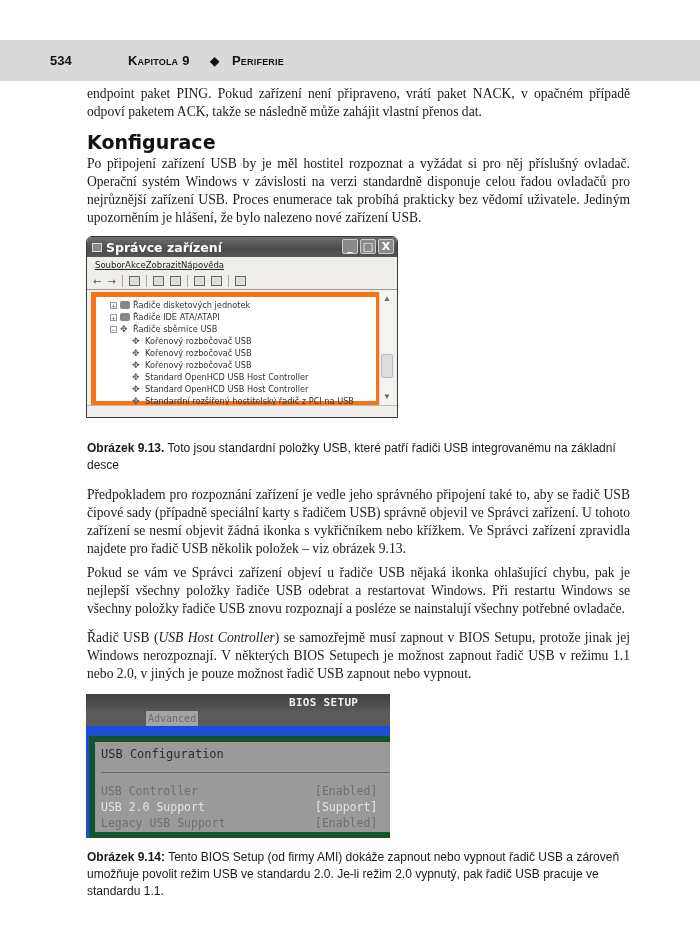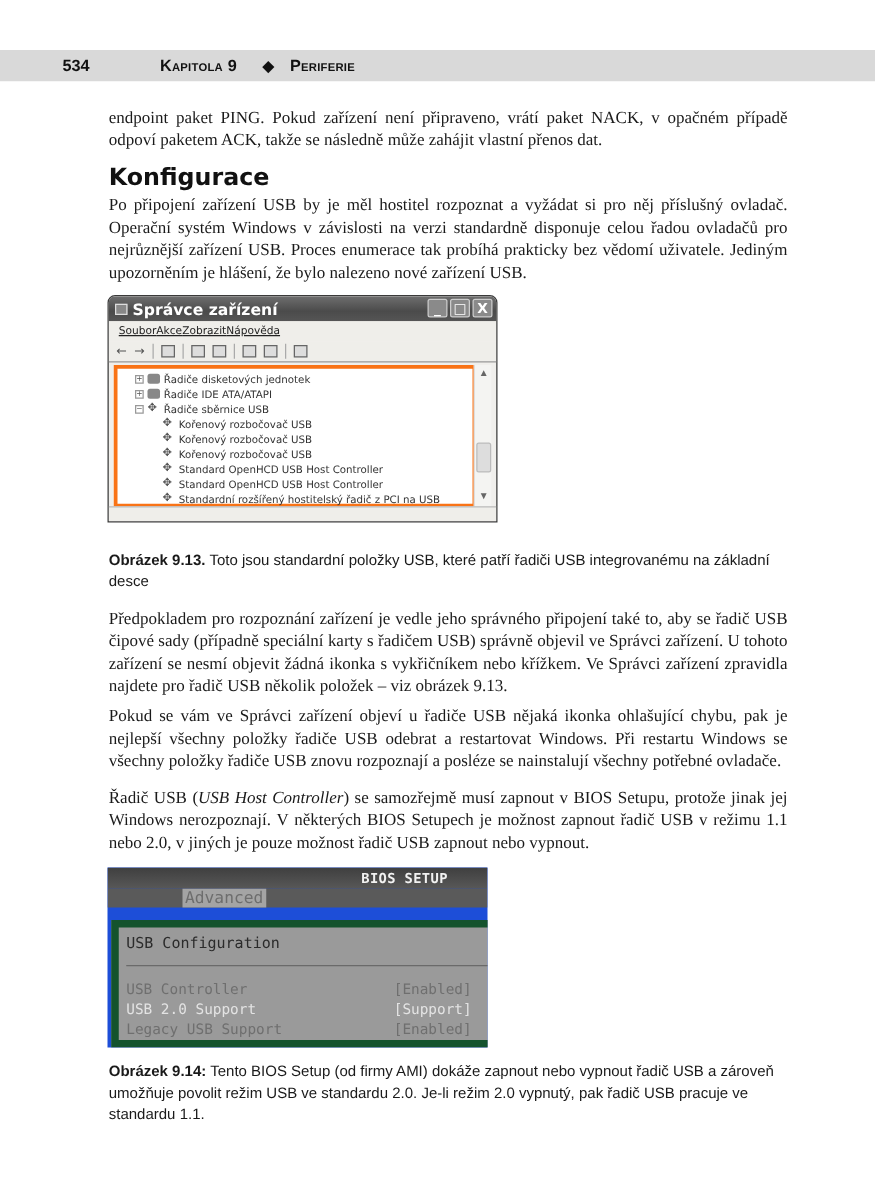--- a/index.html
+++ b/index.html
@@ -1,20 +1,20 @@
 <!DOCTYPE html>
 <html><head>
 <meta charset="utf-8">
 <style>
   * { box-sizing: border-box; margin: 0; padding: 0; }
   html, body { width: 700px; height: 942px; background: #ffffff; overflow: hidden; }
   body { position: relative; font-family: "Liberation Serif", serif; color: #1a1a1a; }
 
   .running-head {
-    position: absolute; left: 0; top: 40px; width: 700px; height: 25px;
+    position: absolute; left: 0; top: 40px; width: 700px; height: 41px;
     background: #d9d9d9; display: flex; align-items: center;
     font-family: "Liberation Sans", sans-serif; font-weight: bold; font-size: 13px; color: #111;
   }
   .running-head .pageno { position: absolute; left: 50px; }
   .running-head .chapter { position: absolute; left: 128px; font-variant: small-caps; letter-spacing: 0.2px; }
   .running-head .diamond { position: absolute; left: 210px; font-size: 12px; }
   .running-head .section { position: absolute; left: 232px; font-variant: small-caps; letter-spacing: 0.2px; }
 
   .body-text {
     position: absolute; left: 87px; width: 543px;
@@ -49,40 +49,40 @@
     color: #fff; font-size: 11px; line-height: 13px; text-align: center; font-family: "DejaVu Sans", sans-serif;
   }
   .win-menu { height: 16px; display: flex; gap: 0; padding-left: 8px; align-items: center;
     font-family: "DejaVu Sans", sans-serif; font-size: 8.5px; color: #222; background: #efeeea; }
   .win-menu span { text-decoration: underline; text-decoration-thickness: 0.5px; text-underline-offset: 1px; }
   .win-toolbar { height: 17px; display: flex; align-items: center; gap: 6px; padding-left: 6px;
     border-bottom: 1px solid #999; background: #efeeea; font-size: 10px; color: #555; font-family: "DejaVu Sans", sans-serif; }
   .win-toolbar .tb { width: 11px; height: 10px; border: 1px solid #666; background: #ddd; display: inline-block; }
   .win-toolbar .sep { width: 1px; height: 12px; background: #aaa; }
   .win-tree { position: absolute; left: 4px; top: 55px; width: 290px; height: 114px; background: #fff;
-    border: 3px solid #f97316; font-family: "DejaVu Sans", sans-serif; font-size: 8.2px; color: #333; }
+    border: 5px solid #f97316; font-family: "DejaVu Sans", sans-serif; font-size: 8.2px; color: #333; }
   .tree-row { position: absolute; height: 12px; display: flex; align-items: center; white-space: nowrap; }
   .tree-row .exp { width: 7px; height: 7px; border: 1px solid #999; font-size: 6px; line-height: 5px; text-align: center; margin-right: 3px; color: #555; }
   .tree-row .ico { width: 10px; height: 8px; margin-right: 3px; background: #888; border-radius: 2px; }
   .tree-row .usb { width: 10px; height: 8px; margin-right: 3px; color:#555; font-size: 9px; line-height: 8px; }
   .win-scroll { position: absolute; right: 4px; top: 55px; width: 14px; height: 114px; background: #f4f4f2; border-left: 1px solid #ddd; }
   .win-scroll .up, .win-scroll .down { position: absolute; left: 1px; width: 12px; height: 12px; font-size: 8px; text-align: center; color: #666; }
   .win-scroll .up { top: 2px; } .win-scroll .down { bottom: 2px; }
   .win-scroll .thumb { position: absolute; left: 1px; top: 62px; width: 12px; height: 24px; background: #ddd; border: 1px solid #bbb; border-radius: 2px; }
   .win-status { position: absolute; left: 0; bottom: 0; width: 100%; height: 12px; border-top: 1px solid #bbb; background: #efeeea; }
 
   
   .bios {
     position: absolute; left: 86px; top: 694px; width: 304px; height: 144px; overflow: hidden;
     background: #1d4ed8; font-family: "DejaVu Sans Mono", monospace;
   }
   .bios-top { height: 17px; background: linear-gradient(#3f3f3f, #585858); color: #f2f2f2; font-size: 11px; font-weight: bold;
     padding-left: 203px; line-height: 17px; letter-spacing: 0.3px; }
   .bios-tabs { height: 15px; background: #5a5a5a; position: relative; }
-  .bios-tabs .tab { position: absolute; left: 60px; top: 0; height: 15px; padding: 0 2px; background: #a4a4a4; color: #6d6d6d; font-size: 13px; line-height: 15px; }
+  .bios-tabs .tab { position: absolute; left: 60px; top: 0; height: 15px; padding: 0 2px; background: #a4a4a4; color: #6d6d6d; font-size: 10px; line-height: 15px; }
   .bios-panel { position: absolute; left: 3px; top: 42px; width: 358px; height: 102px; background: #9a9a9a; border: 6px solid #14532d; }
   .bios-panel .heading { position: absolute; left: 6px; top: 5px; color: #2b2b2b; font-size: 12px; }
   .bios-panel .rule { position: absolute; left: 6px; right: 10px; top: 30px; height: 1px; background: #6a6a6a; }
   .bios-row { position: absolute; left: 6px; right: 10px; height: 15px; font-size: 11.5px; line-height: 15px; }
   .bios-row .k { position: absolute; left: 0; }
   .bios-row .v { position: absolute; left: 214px; }
   .bios-row.dim { color: #6f6f6f; }
   .bios-row.hi { color: #e3e3e3; }
 </style>
 </head>

